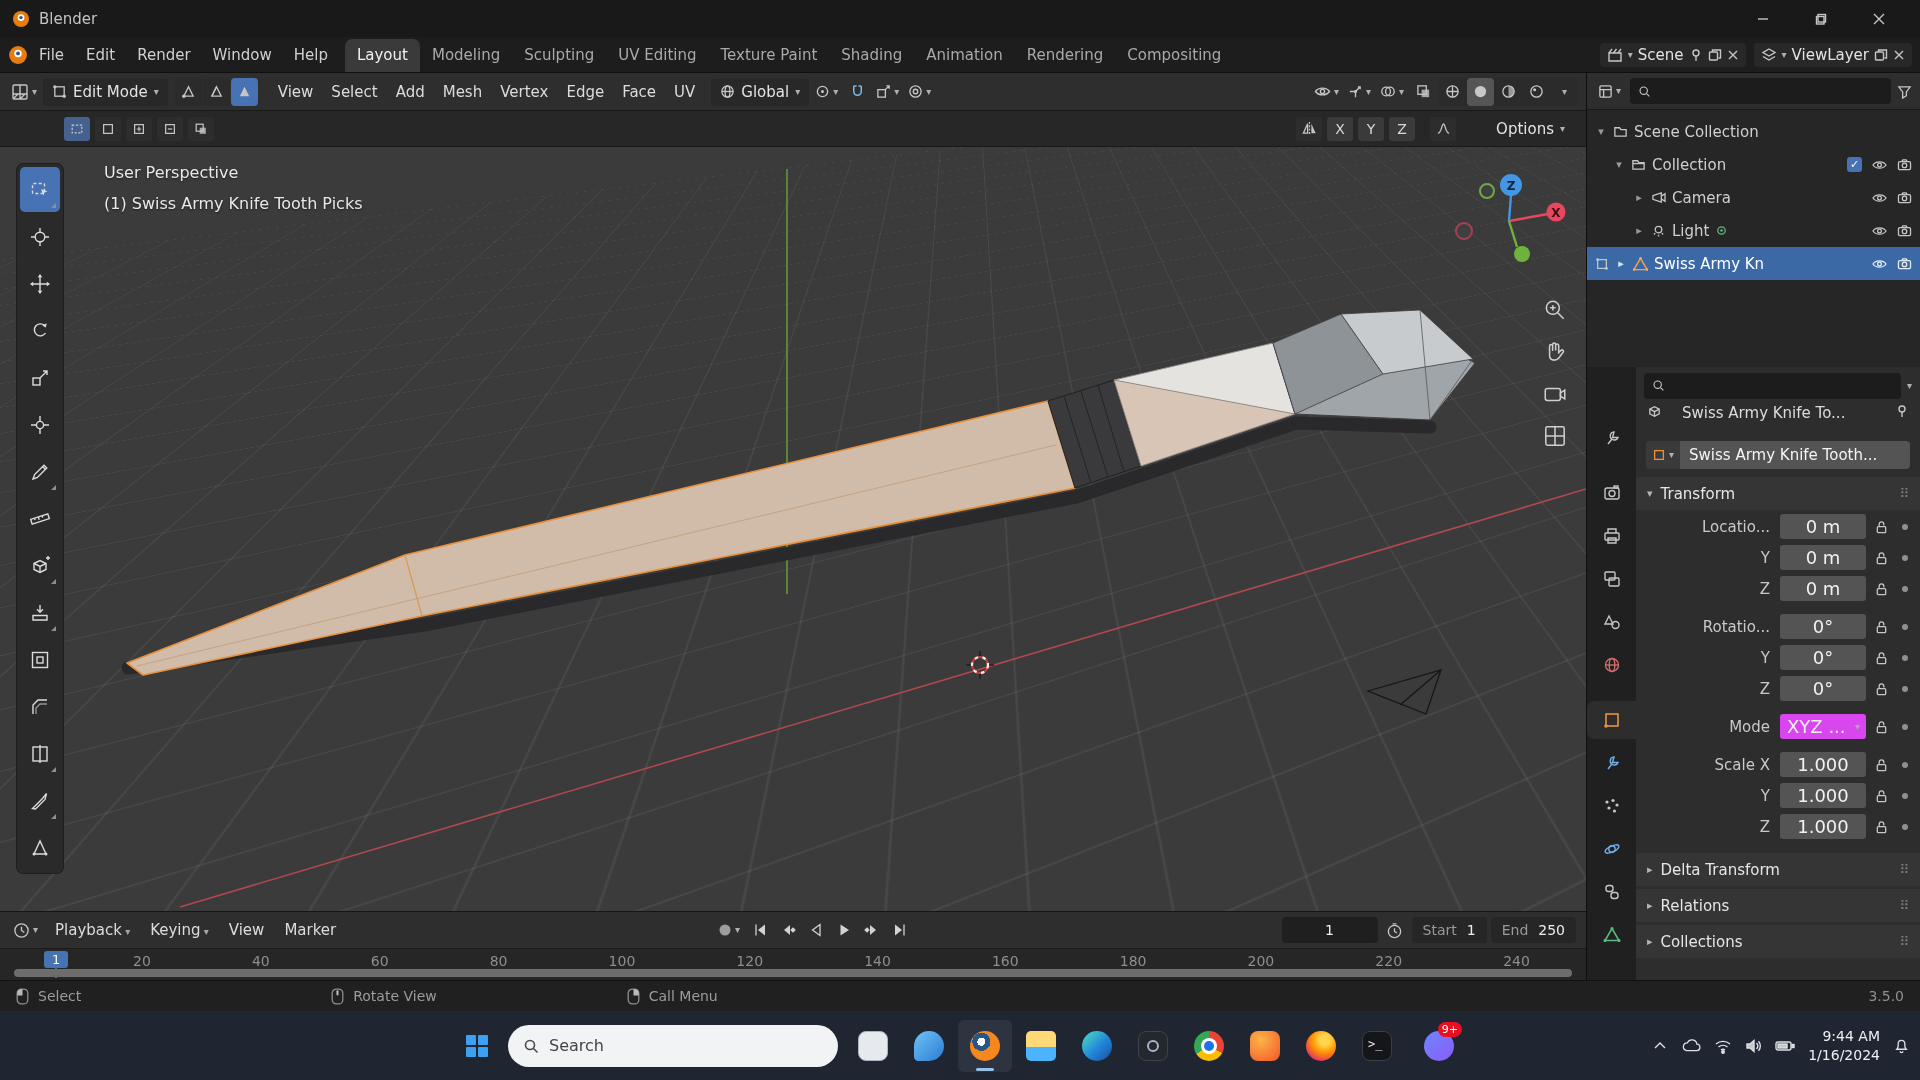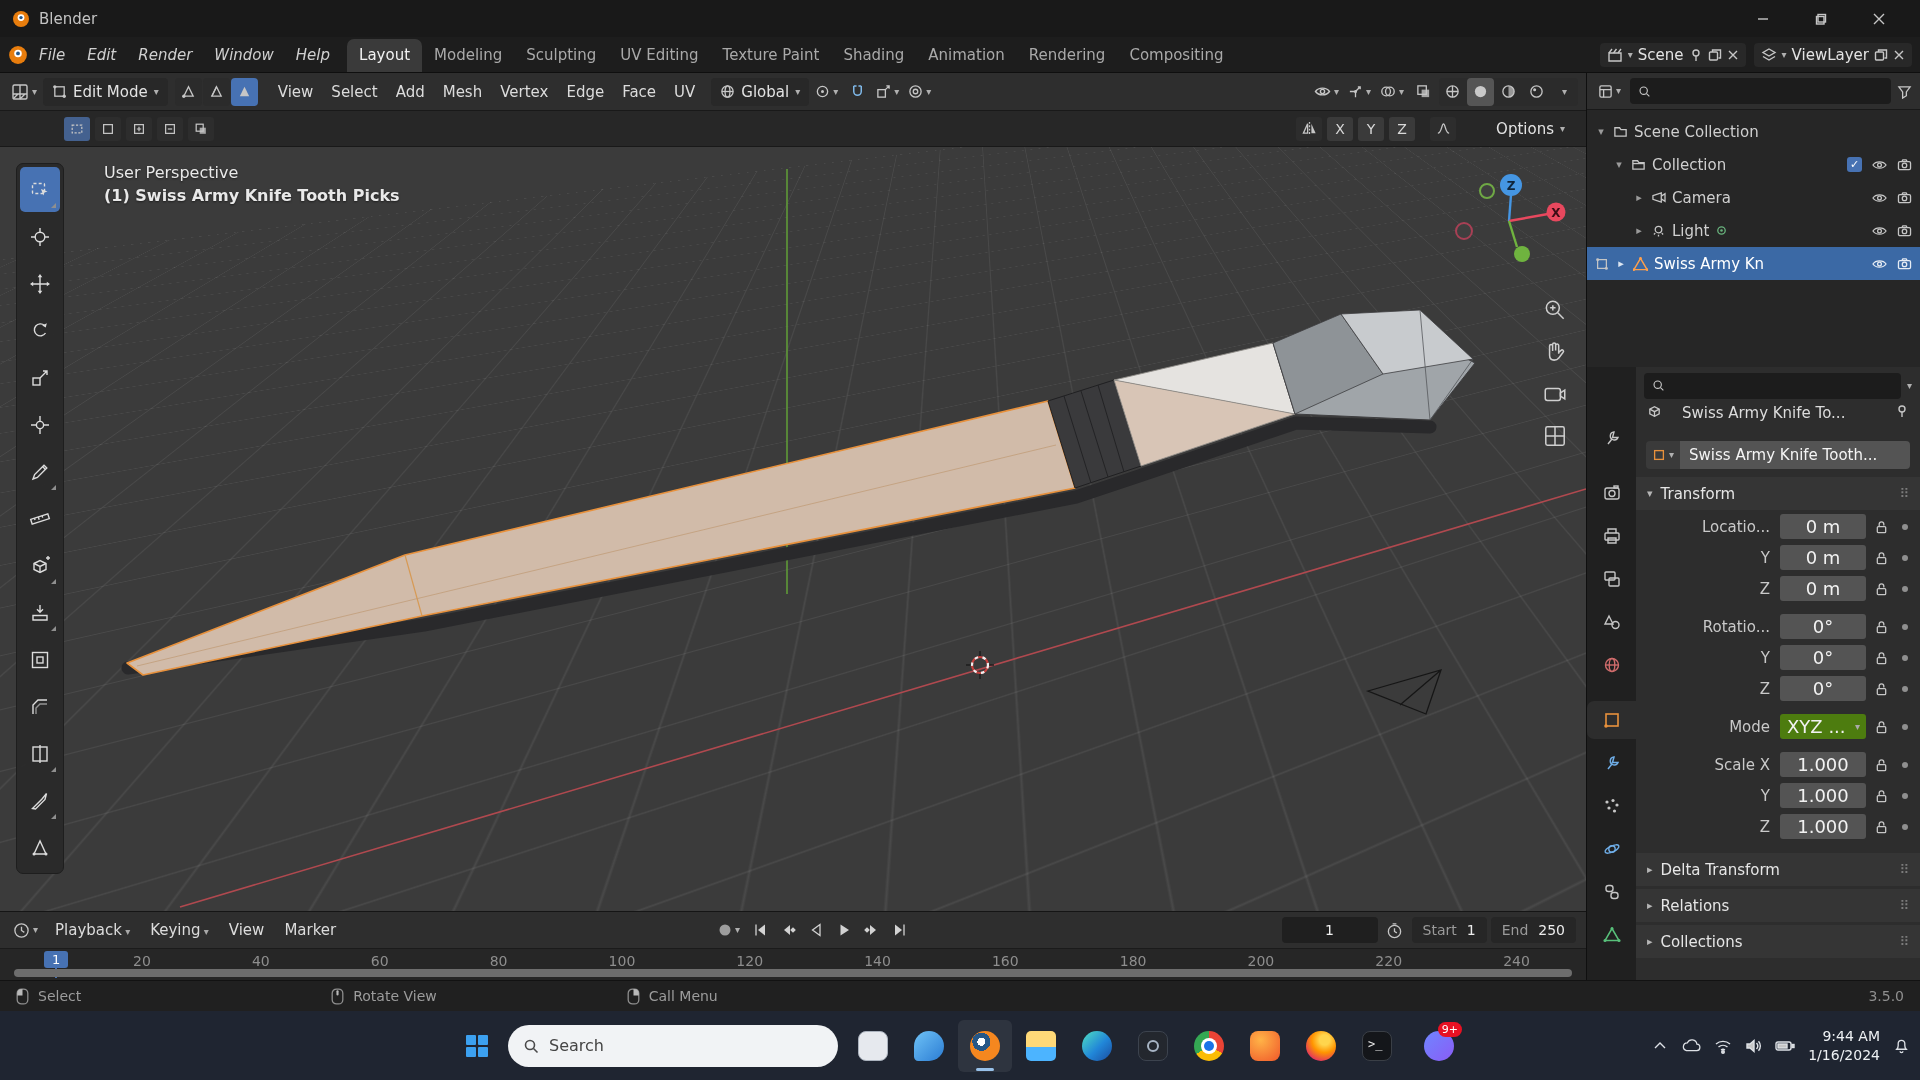--- a/index.html
+++ b/index.html
@@ -11,21 +11,21 @@
 .ic .f{fill:#c6c6c6;stroke:none;}
 .caret{font-size:10px;color:#b0b0b0;line-height:1;}
 
 
 .titlebar{height:37px;background:#191919;display:flex;align-items:center;padding:0 12px;gap:9px;color:#c3c3c3;flex:none;}
 .win-controls{margin-left:auto;display:flex;height:100%;}
 .win-btn{width:58px;height:100%;display:flex;align-items:center;justify-content:center;}
 
 
 .topbar{height:36px;background:#1d1d1d;display:flex;align-items:center;padding:0 8px;border-bottom:1px solid #0f0f0f;flex:none;}
-.menu-item{padding:5px 11px;border-radius:4px;color:#d0d0d0;white-space:nowrap;font-style:italic;}
+.menu-item{padding:5px 11px;border-radius:4px;color:#d0d0d0;white-space:nowrap;}
 .ws-tabs{display:flex;align-items:flex-end;height:100%;margin-left:6px;flex:1;min-width:0;overflow:hidden;}
 .ws-tab{padding:7px 12px 8px;color:#a9a9a9;white-space:nowrap;border-radius:7px 7px 0 0;}
 .ws-tab.active{background:#3a3a3a;color:#f1f1f1;}
 .id-widget{display:flex;align-items:center;gap:5px;background:#282828;border-radius:4px;padding:3px 7px;margin-left:8px;white-space:nowrap;color:#e3e3e3;flex:none;}
 
 
 .main{flex:1;display:flex;min-height:0;}
 .left-col{flex:1;display:flex;flex-direction:column;min-width:0;}
 .right-col{width:334px;background:#262626;border-left:1px solid #0f0f0f;display:flex;flex-direction:column;flex:none;}
 
@@ -47,21 +47,21 @@
 .axis-btn{width:26px;height:24px;display:flex;align-items:center;justify-content:center;border-radius:3px;background:#3a3a3a;color:#d8d8d8;font-size:14px;}
 
 
 .viewport{flex:1;position:relative;background:#3b3b3b;overflow:hidden;}
 .grid-plane{position:absolute;left:-55%;top:-90%;width:270%;height:320%;
 background-image:linear-gradient(rgba(255,255,255,.07) 1px,transparent 1px),linear-gradient(90deg,rgba(255,255,255,.07) 1px,transparent 1px);
 background-size:58px 58px;transform:perspective(950px) rotateX(63deg) rotateZ(-26deg);transform-origin:55% 35%;}
 .scene-svg{position:absolute;inset:0;width:100%;height:100%;}
 .vp-text{position:absolute;left:104px;color:#e9e9e9;font-size:16px;text-shadow:0 1px 2px rgba(0,0,0,.5);}
 .vp-text.l1{top:16px;}
-.vp-text.l2{top:39px;font-weight:bold;}
+.vp-text.l2{top:47px;}
 .toolbar{position:absolute;left:16px;top:16px;width:48px;background:rgba(41,41,41,.95);border:1px solid #1e1e1e;border-radius:7px;padding:3px;display:flex;flex-direction:column;gap:2px;}
 .tool-btn{width:40px;height:45px;display:flex;align-items:center;justify-content:center;border-radius:5px;position:relative;}
 .tool-btn.active{background:#4772b3;}
 .tool-btn svg *{stroke:#dcdcdc;stroke-width:1.4;fill:none;}
 .tool-btn svg .f{fill:#dcdcdc;stroke:none;}
 .tool-btn.sub::after{content:"";position:absolute;right:4px;bottom:4px;border-left:5px solid transparent;border-bottom:5px solid #8f8f8f;}
 .gizmo{position:absolute;top:14px;right:17px;width:120px;height:120px;}
 .nav-icons{position:absolute;top:150px;right:18px;display:flex;flex-direction:column;gap:16px;align-items:center;}
 .nav-icons .ic *{stroke:#cfcfcf;}
 
@@ -110,21 +110,21 @@
 .name-row{height:38px;display:flex;align-items:center;padding:2px 10px;gap:0;}
 .name-browse{height:28px;display:flex;align-items:center;gap:3px;background:#3a3a3a;border-radius:4px 0 0 4px;padding:0 6px;}
 .name-field{flex:1;height:28px;background:#545454;border-radius:0 4px 4px 0;display:flex;align-items:center;padding:0 9px;color:#f4f4f4;white-space:nowrap;overflow:hidden;}
 .section-hdr{height:33px;background:#353535;display:flex;align-items:center;gap:8px;padding:0 11px;color:#e6e6e6;margin-top:3px;}
 .section-hdr .chev{font-size:11px;color:#b5b5b5;}
 .drag-dots{margin-left:auto;color:#7c7c7c;font-size:13px;}
 .t-row{height:29px;display:flex;align-items:center;margin:2px 0;padding-right:6px;}
 .t-row.gap{margin-top:9px;}
 .t-label{flex:1;text-align:right;padding-right:10px;color:#c9c9c9;white-space:nowrap;overflow:hidden;}
 .t-field{width:86px;height:25px;background:#545454;border-radius:3px;color:#f2f2f2;font-size:18px;display:flex;align-items:center;justify-content:center;flex:none;}
-.t-field.dropdown{background:#4d7c0f;justify-content:flex-start;padding:0 7px;position:relative;}
+.t-field.dropdown{background:#d946ef;justify-content:flex-start;padding:0 7px;position:relative;}
 .t-field.dropdown::after{content:"▾";position:absolute;right:6px;font-size:10px;color:#aaa;}
 .t-lock{width:30px;display:flex;justify-content:center;flex:none;}
 .t-dot{width:18px;display:flex;justify-content:center;flex:none;}
 .t-dot i{width:6px;height:6px;border-radius:50%;background:#8f8f8f;}
 
 
 .statusbar{height:31px;background:#202020;border-top:1px solid #121212;display:flex;align-items:center;padding:0 16px;color:#9c9c9c;font-size:14px;flex:none;}
 .hint{display:flex;align-items:center;gap:9px;}
 .hint:nth-of-type(2){margin-left:250px;}
 .hint:nth-of-type(3){margin-left:190px;}

